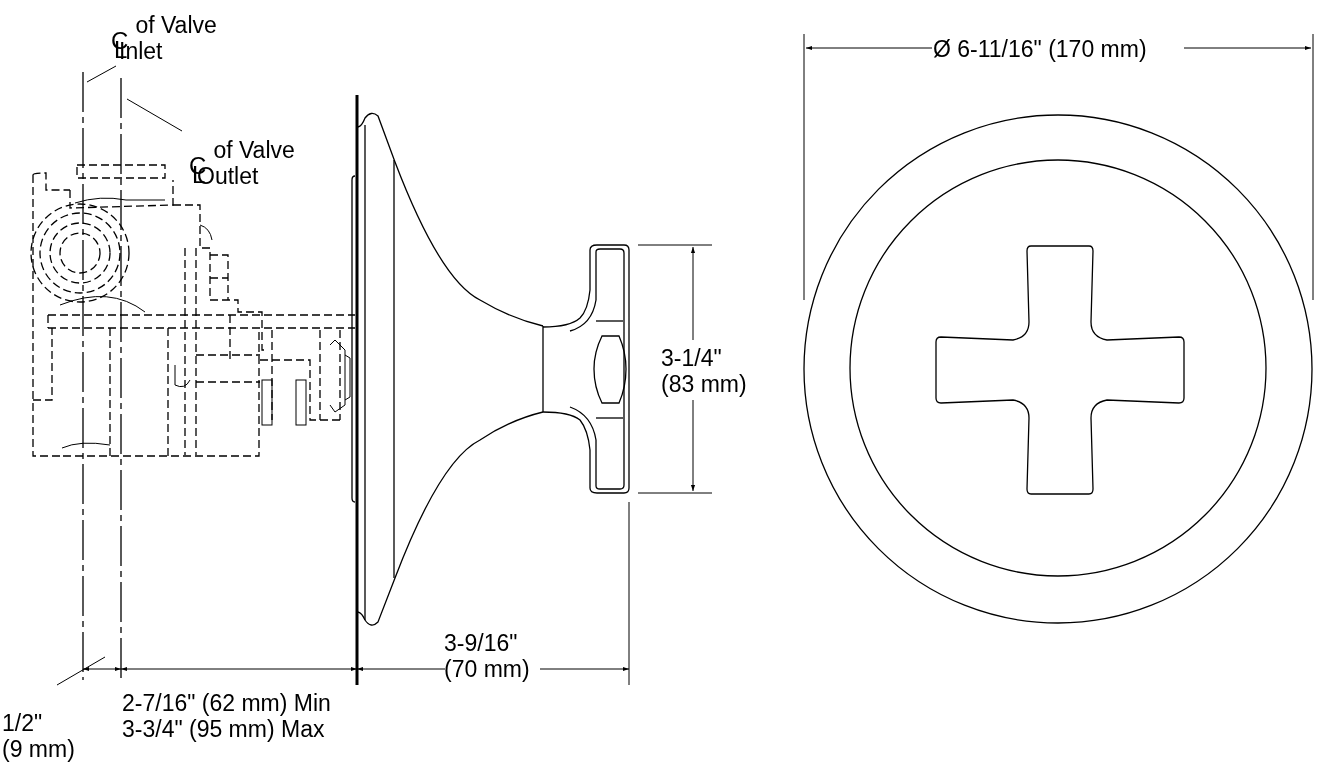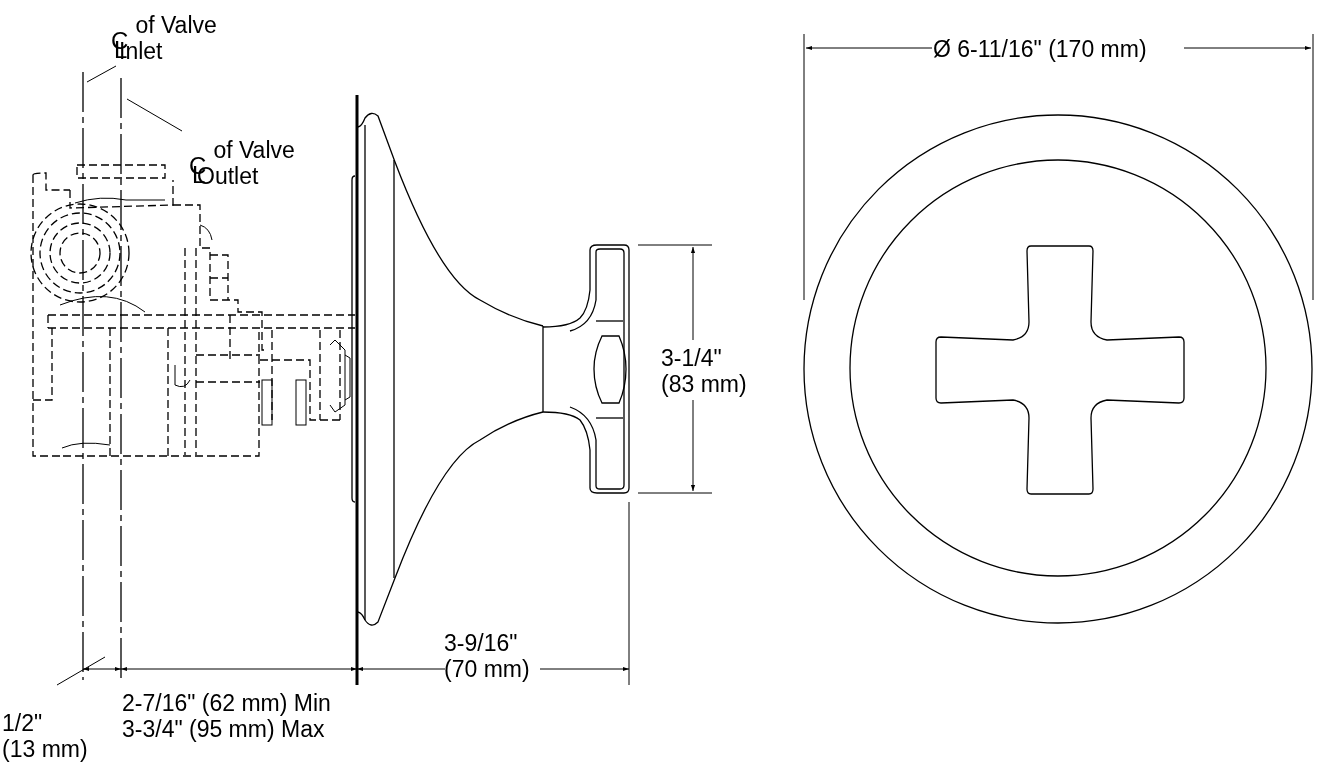--- a/index.html
+++ b/index.html
@@ -133,21 +133,21 @@
 </div>
 
 <div class="lbl" style="left:189px; top:137px;">
   <span class="cl"><span class="c">C</span><span class="l">L</span></span>
   <span>of Valve</span><br>
   <span style="margin-left:8px;">Outlet</span>
 </div>
 
 <div class="lbl" style="left:2px; top:710px;">
   <span>1/2"</span><br>
-  <span>(13 mm)</span>
+  <span>(9 mm)</span>
 </div>
 
 <div class="lbl" style="left:122px; top:690px;">
   <span>2-7/16" (62 mm) Min</span><br>
   <span>3-3/4" (95 mm) Max</span>
 </div>
 
 <div class="lbl" style="left:444px; top:630px;">
   <span>3-9/16"</span><br>
   <span>(70 mm)</span>

